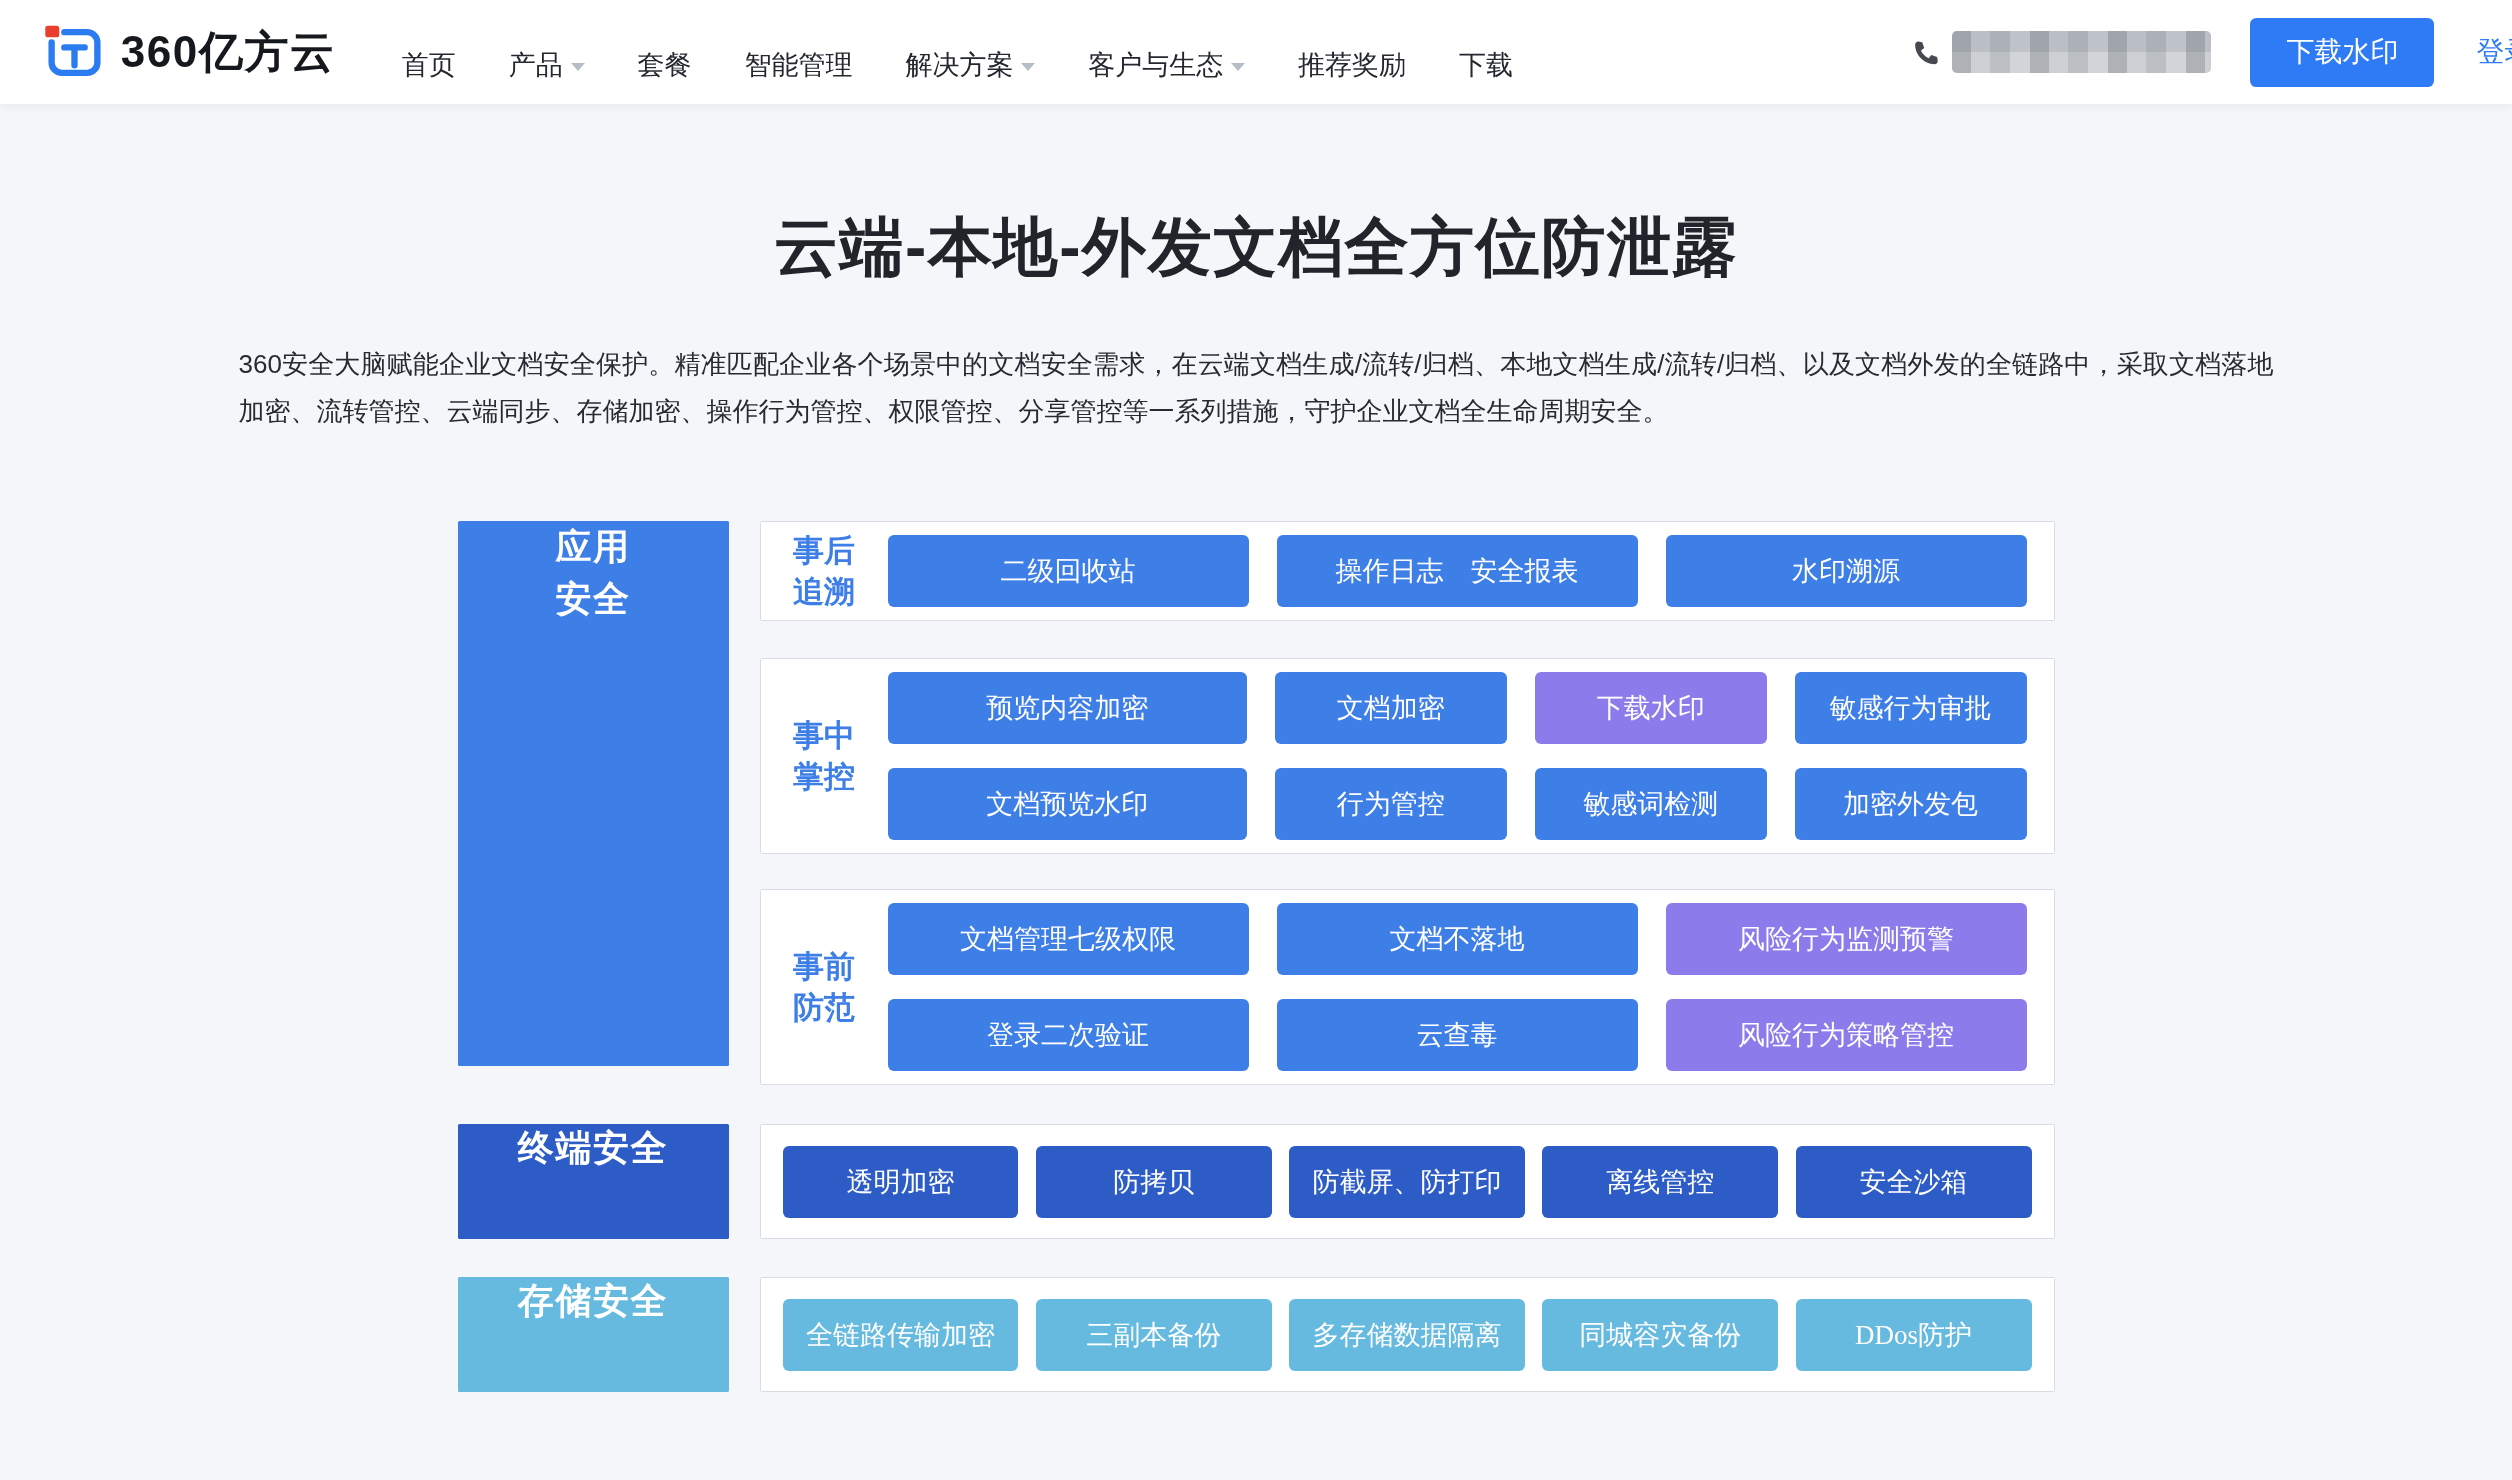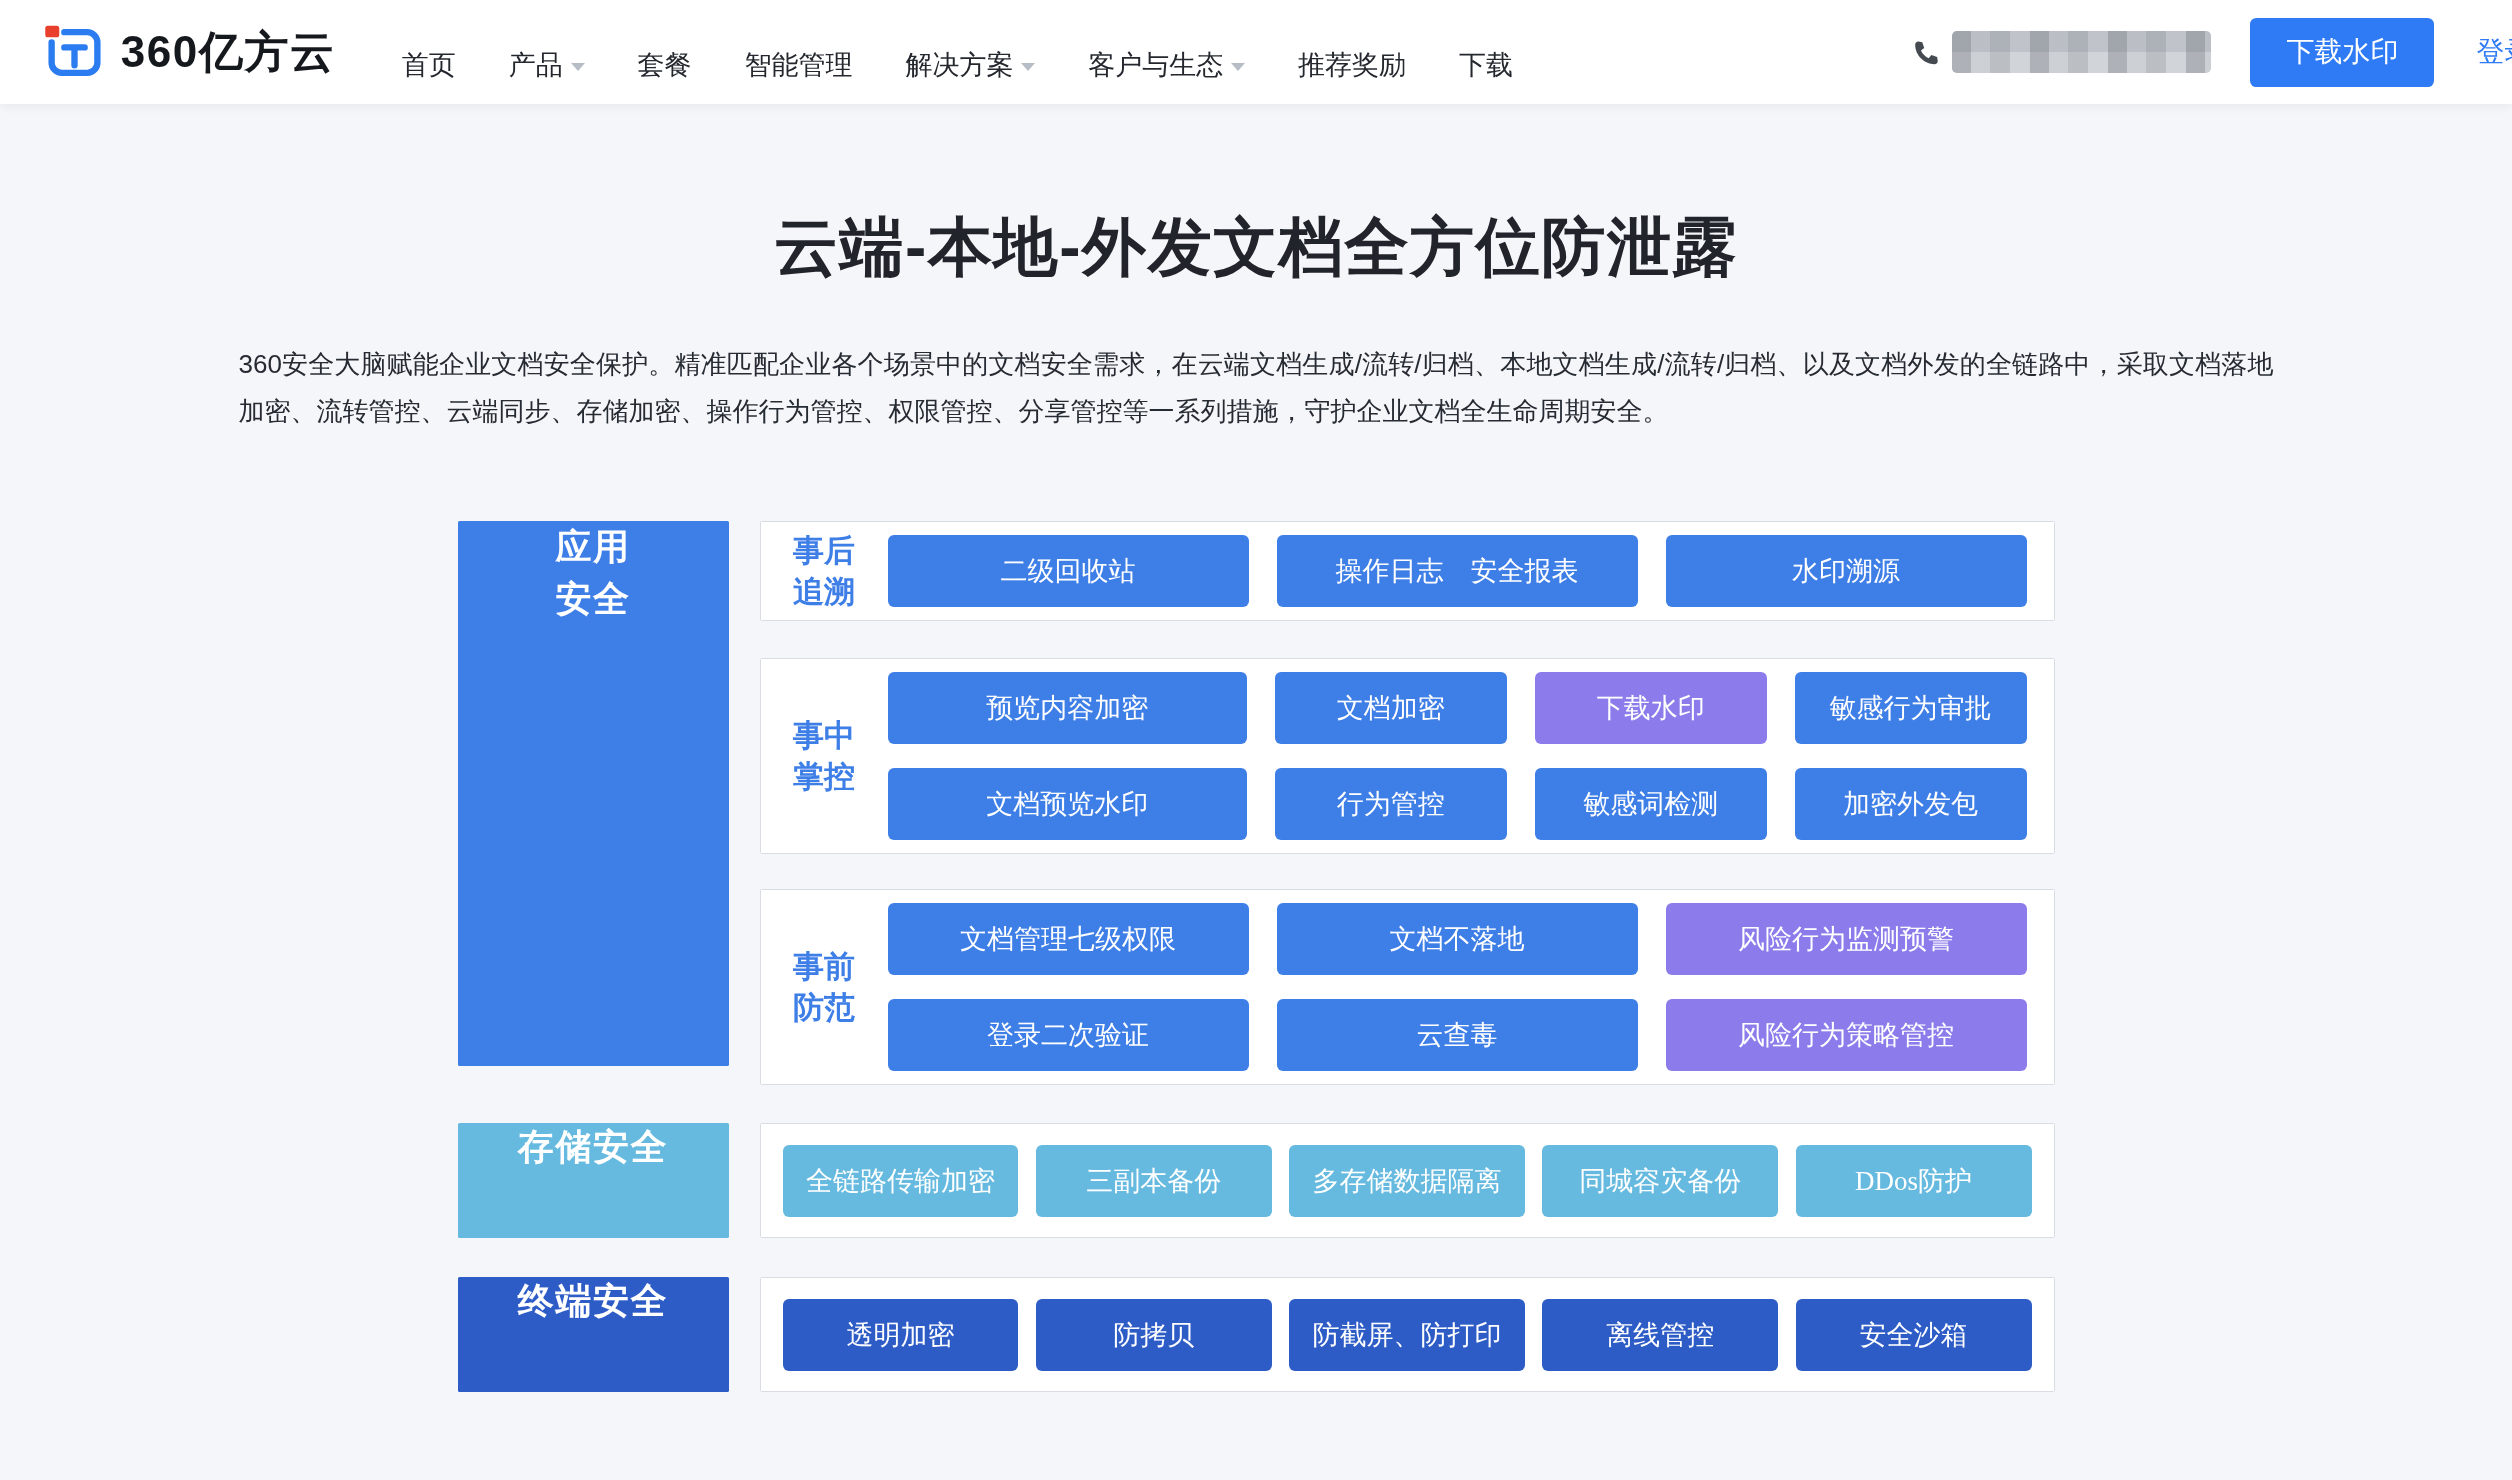--- a/index.html
+++ b/index.html
@@ -218,41 +218,41 @@
               <div class="cell c-blue">登录二次验证</div>
               <div class="cell c-blue">云查毒</div>
               <div class="cell c-purple">风险行为策略管控</div>
             </div>
           </div>
         </div>
 
       </div>
     </div>
 
+    <div class="band band-b">
+      <div class="side-box side-terminal">终端安全</div>
+      <div class="group group-plain">
+        <div class="g-row five">
+          <div class="cell c-dark">透明加密</div>
+          <div class="cell c-dark">防拷贝</div>
+          <div class="cell c-dark">防截屏、防打印</div>
+          <div class="cell c-dark">离线管控</div>
+          <div class="cell c-dark">安全沙箱</div>
+        </div>
+      </div>
+    </div>
+
     <div class="band band-c">
       <div class="side-box side-storage">存储安全</div>
       <div class="group group-plain">
         <div class="g-row five">
           <div class="cell c-light">全链路传输加密</div>
           <div class="cell c-light">三副本备份</div>
           <div class="cell c-light">多存储数据隔离</div>
           <div class="cell c-light">同城容灾备份</div>
           <div class="cell c-light">DDos防护</div>
         </div>
       </div>
     </div>
 
-    <div class="band band-b">
-      <div class="side-box side-terminal">终端安全</div>
-      <div class="group group-plain">
-        <div class="g-row five">
-          <div class="cell c-dark">透明加密</div>
-          <div class="cell c-dark">防拷贝</div>
-          <div class="cell c-dark">防截屏、防打印</div>
-          <div class="cell c-dark">离线管控</div>
-          <div class="cell c-dark">安全沙箱</div>
-        </div>
-      </div>
-    </div>
-
   </section>
 </main>
 
 
 </body></html>

